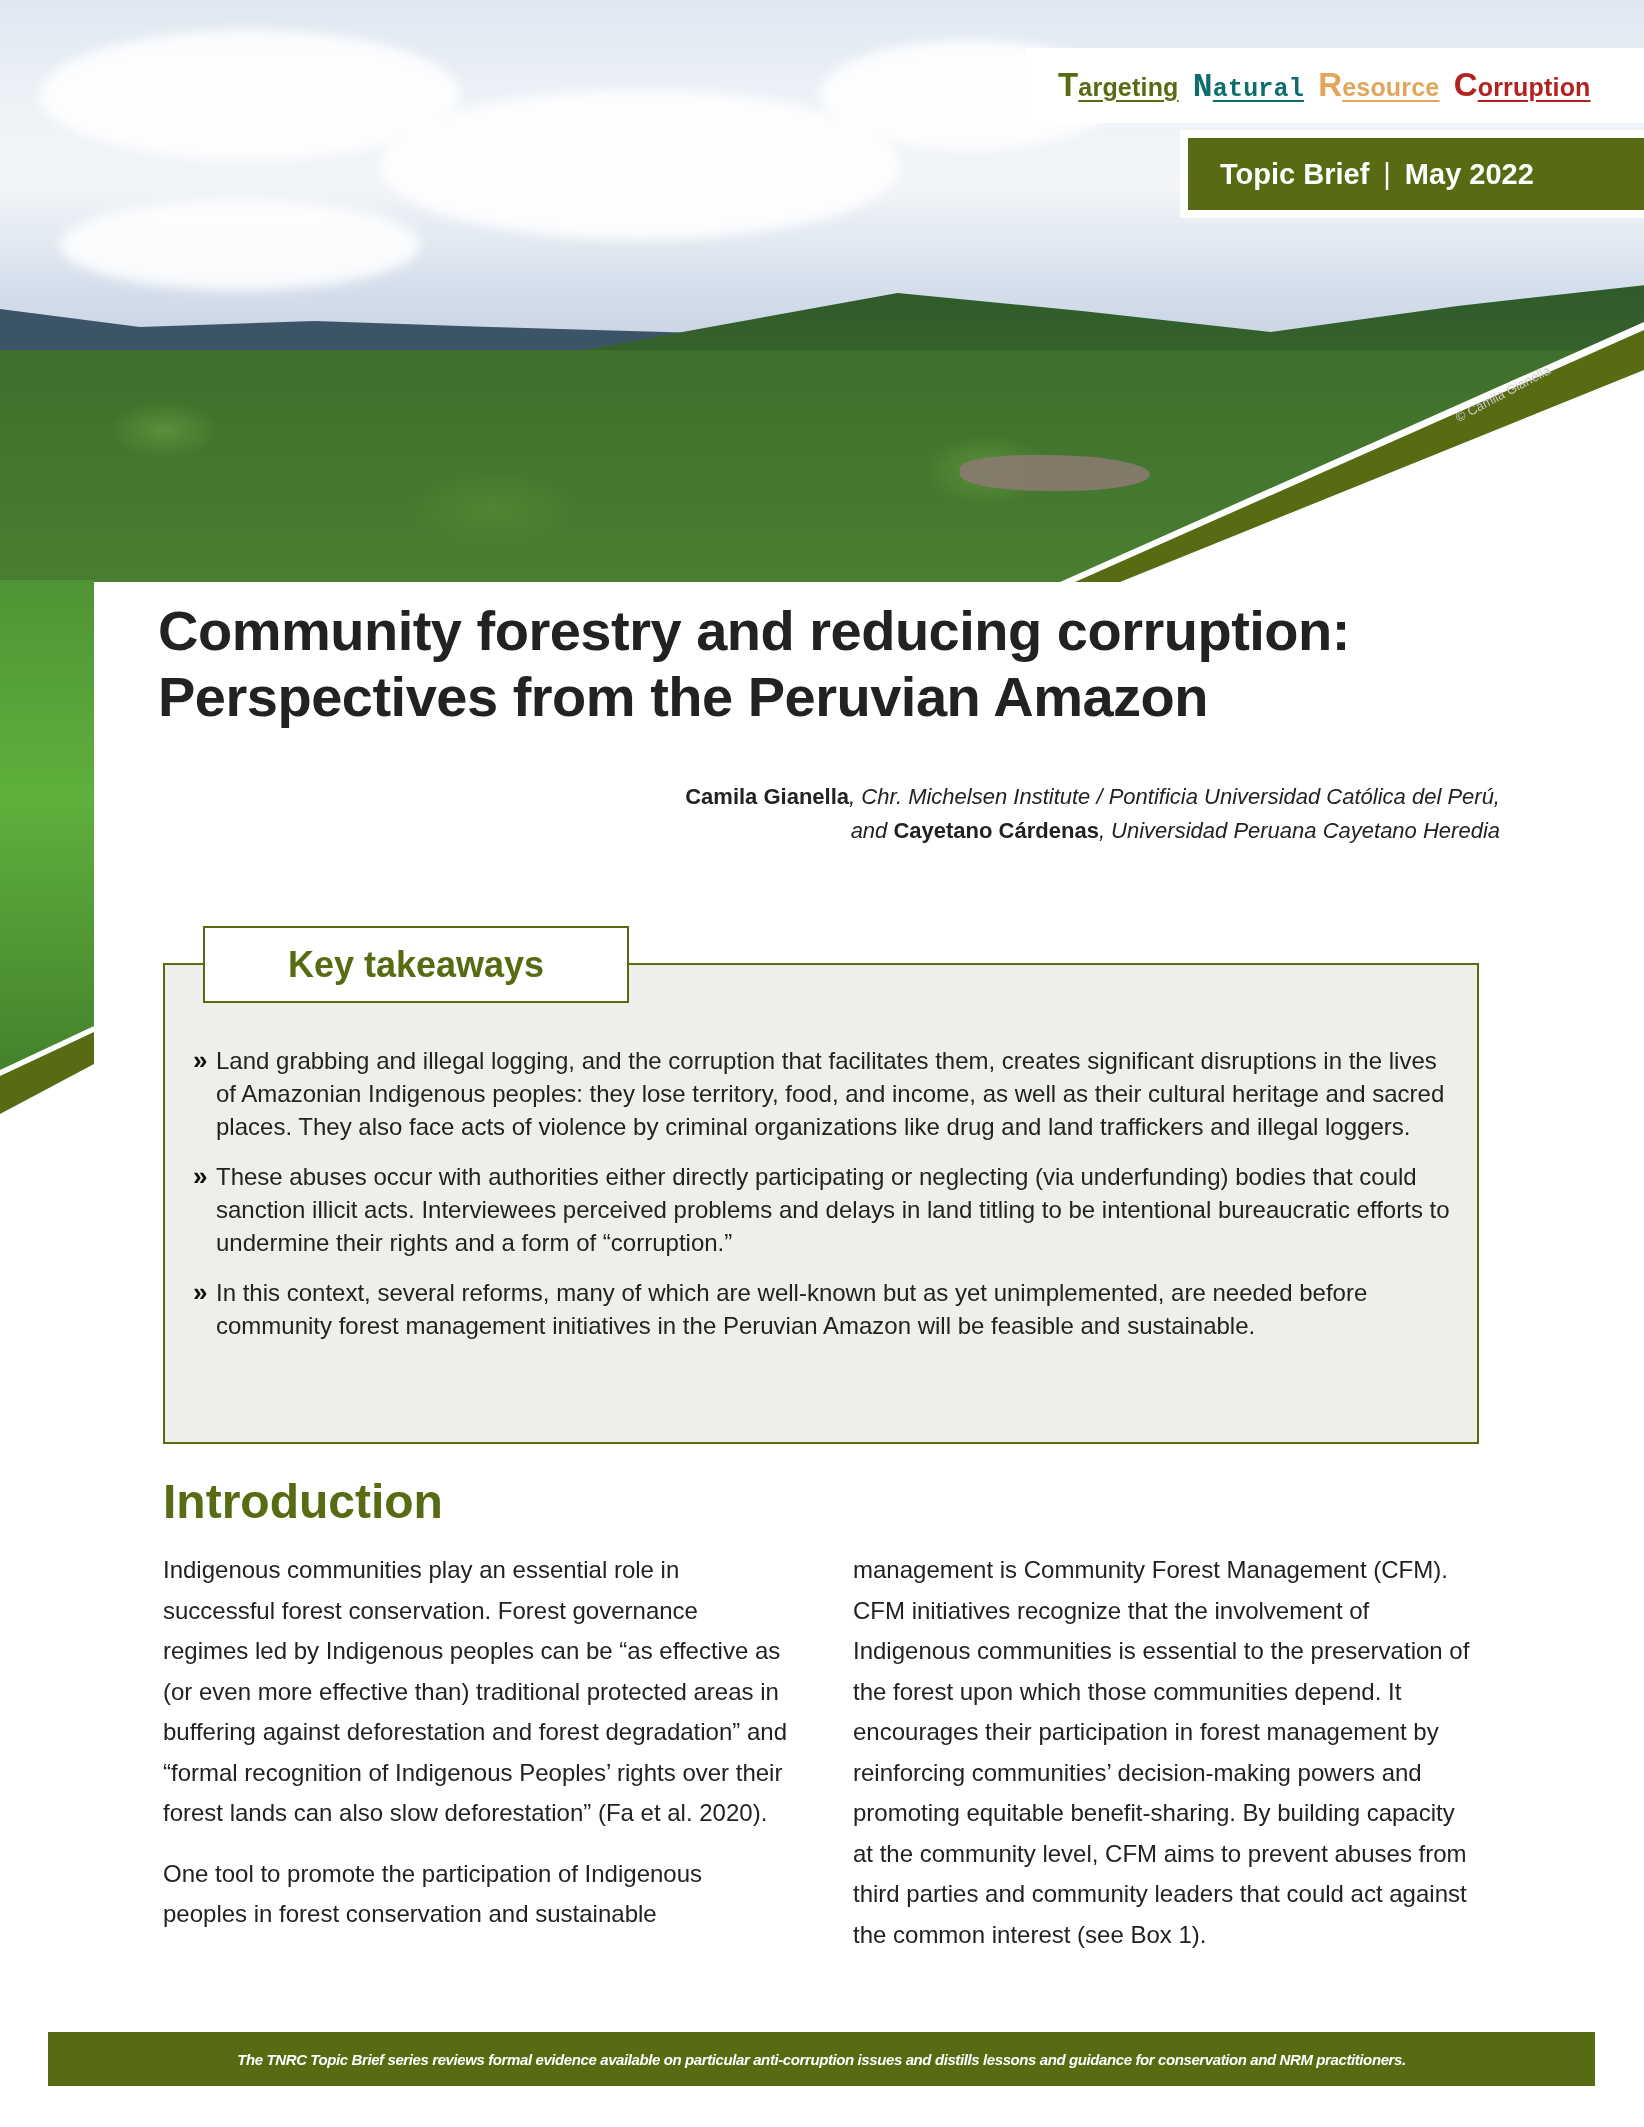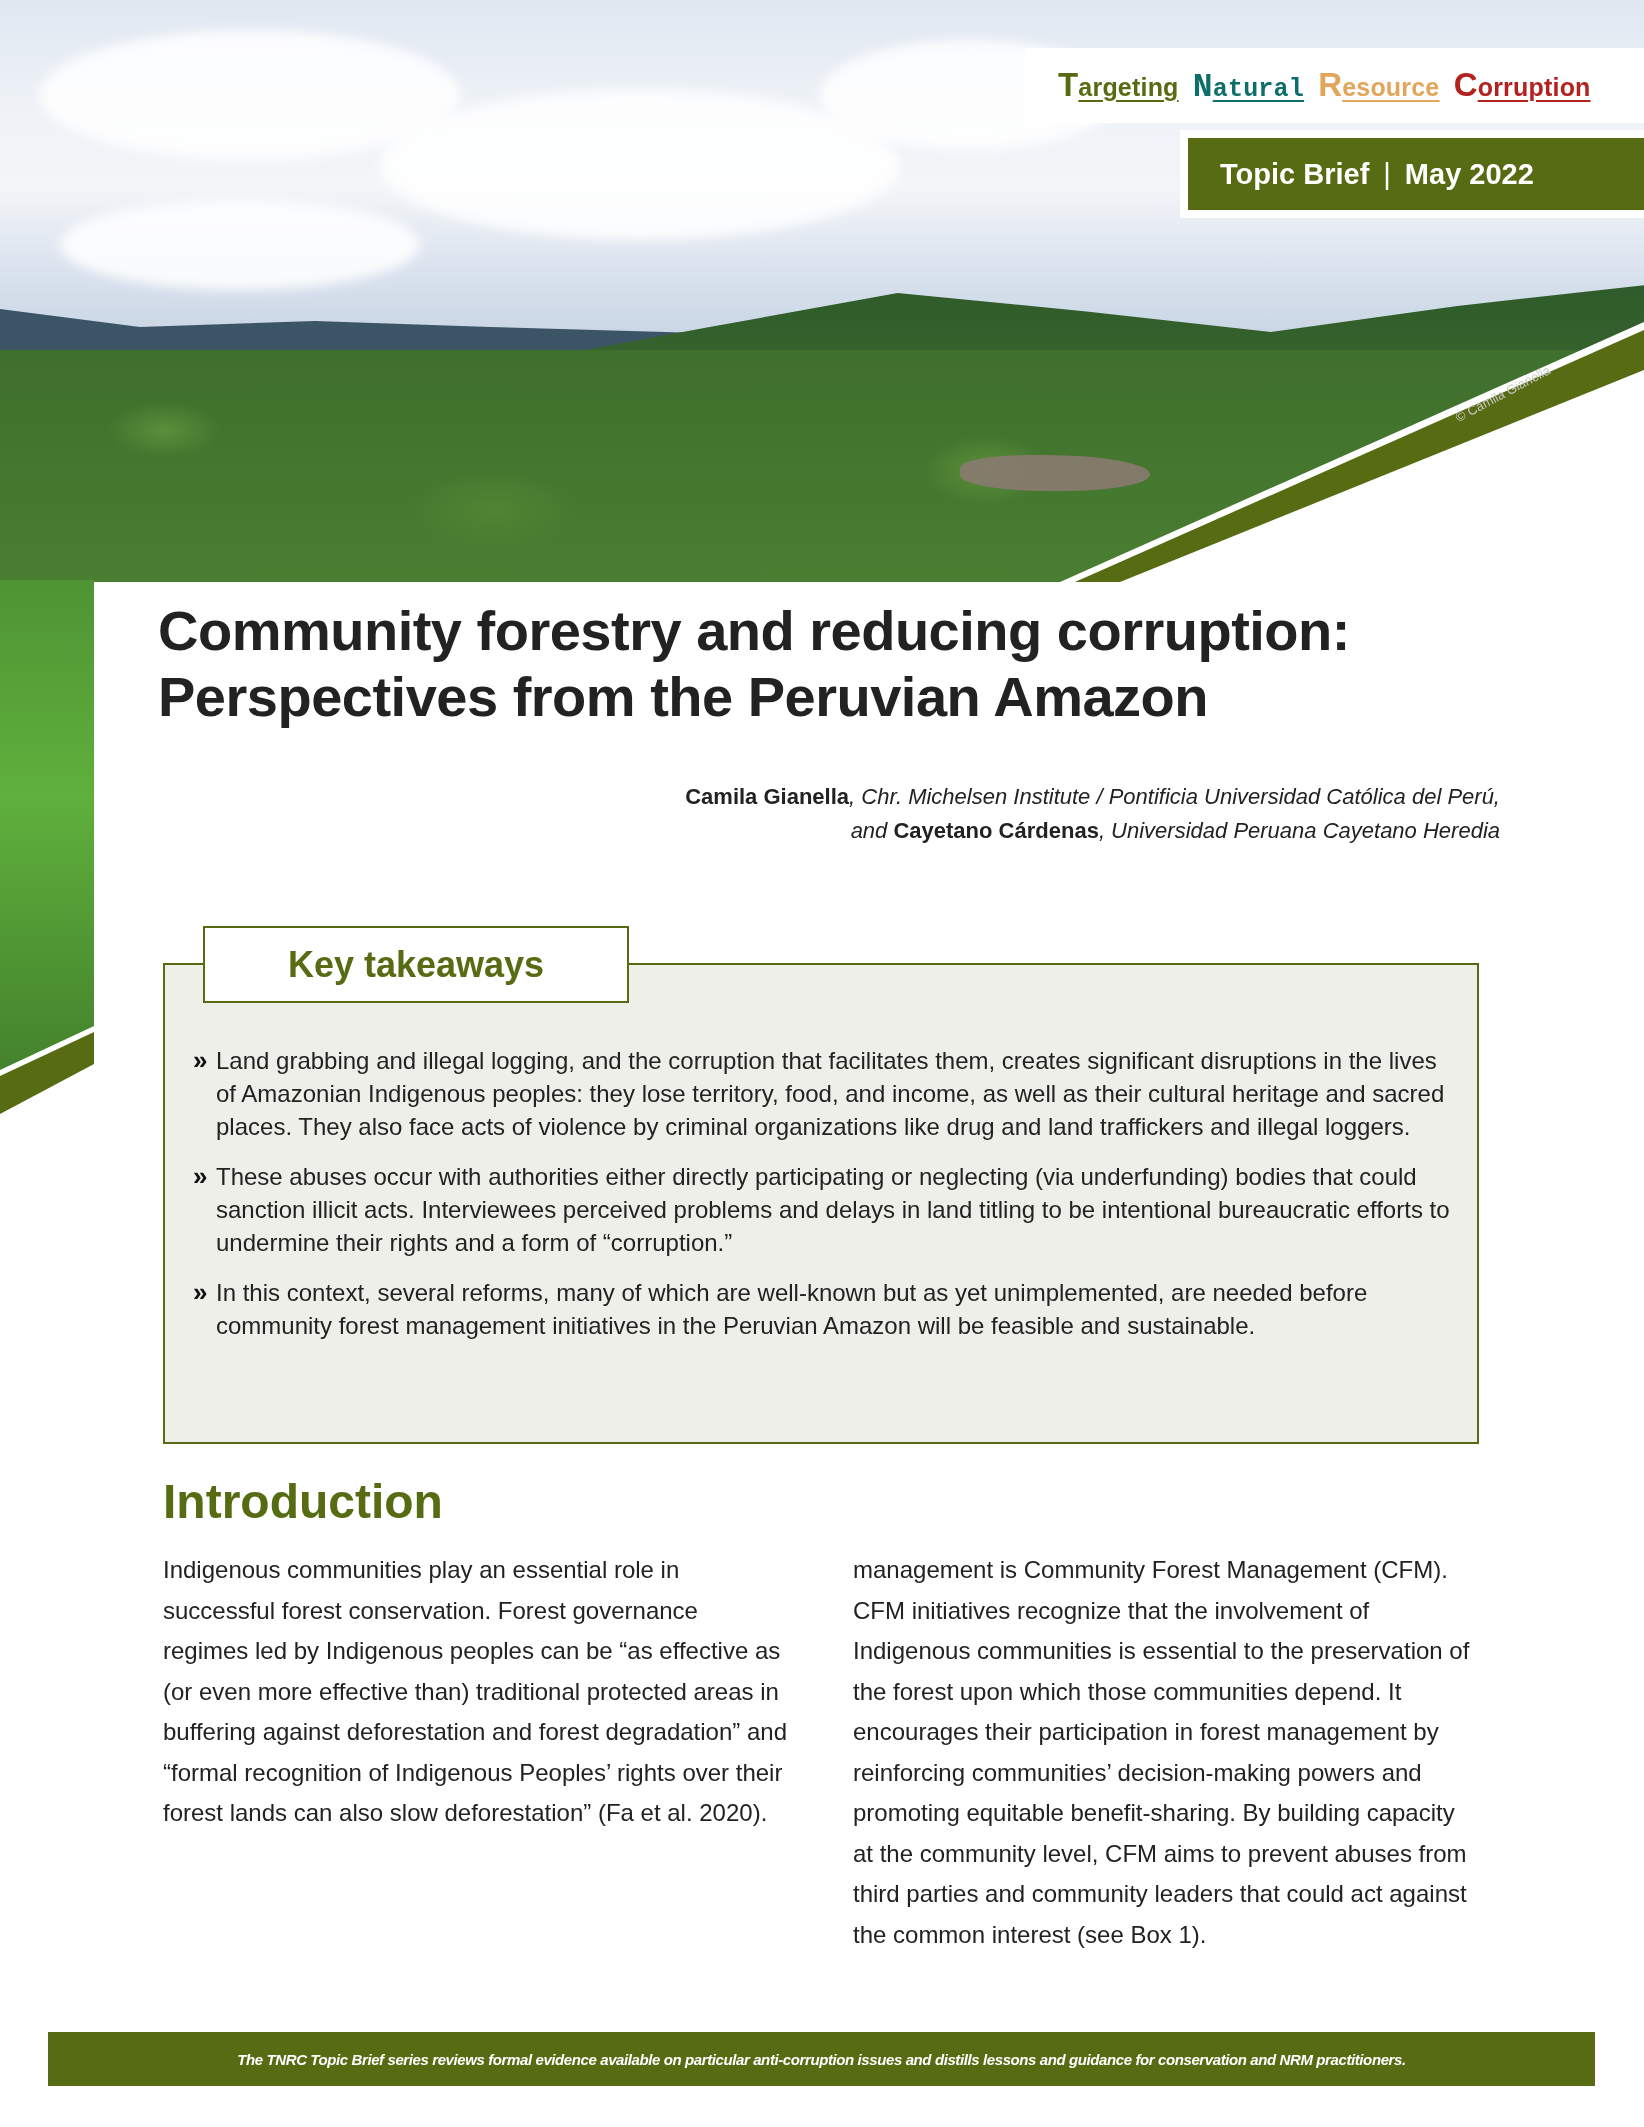--- a/index.html
+++ b/index.html
@@ -151,20 +151,21 @@
 <div class="kt-label">Key takeaways</div>
 <ul class="kt-list">
   <li><span class="bullet">»</span><span>Land grabbing and illegal logging, and the corruption that facilitates them, creates significant disruptions in the lives of Amazonian Indigenous peoples: they lose territory, food, and income, as well as their cultural heritage and sacred places. They also face acts of violence by criminal organizations like drug and land traffickers and illegal loggers.</span></li>
   <li><span class="bullet">»</span><span>These abuses occur with authorities either directly participating or neglecting (via underfunding) bodies that could sanction illicit acts. Interviewees perceived problems and delays in land titling to be intentional bureaucratic efforts to undermine their rights and a form of “corruption.”</span></li>
   <li><span class="bullet">»</span><span>In this context, several reforms, many of which are well-known but as yet unimplemented, are needed before community forest management initiatives in the Peruvian Amazon will be feasible and sustainable.</span></li>
 </ul>
 
 <h2 class="intro-h">Introduction</h2>
 <div class="col col1">
   <p>Indigenous communities play an essential role in successful forest conservation. Forest governance regimes led by Indigenous peoples can be “as effective as (or even more effective than) traditional protected areas in buffering against deforestation and forest degradation” and “formal recognition of Indigenous Peoples’ rights over their forest lands can also slow deforestation” (Fa et al. 2020).</p>
+  <p>One tool to promote the participation of Indigenous peoples in forest conservation and sustainable</p>
 </div>
 <div class="col col2">
   <p>management is Community Forest Management (CFM). CFM initiatives recognize that the involvement of Indigenous communities is essential to the preservation of the forest upon which those communities depend. It encourages their participation in forest management by reinforcing communities’ decision-making powers and promoting equitable benefit-sharing. By building capacity at the community level, CFM aims to prevent abuses from third parties and community leaders that could act against the common interest (see Box 1).</p>
 </div>
 
 <div class="footer">
   <span>The TNRC Topic Brief series reviews formal evidence available on particular anti-corruption issues and distills lessons and guidance for conservation and NRM practitioners.</span>
 </div>
 
 </body></html>

